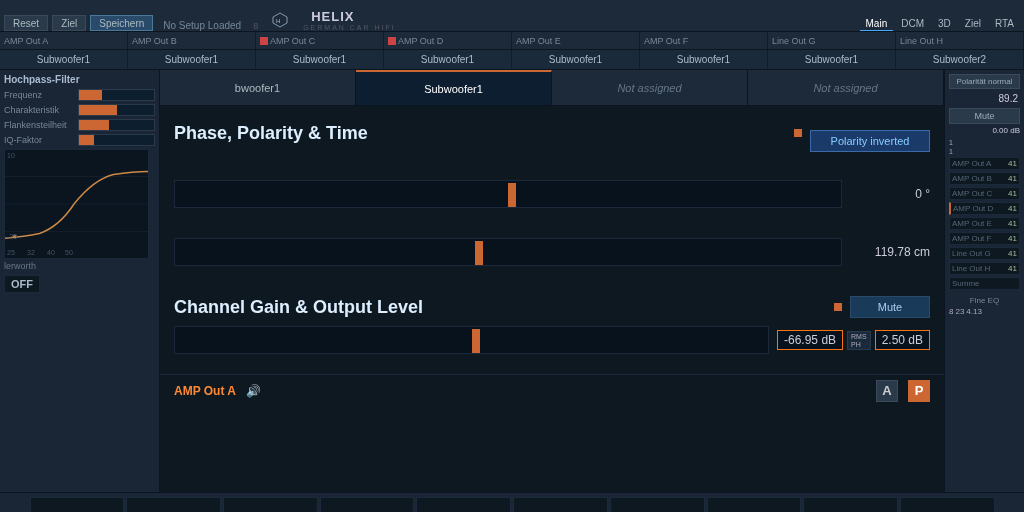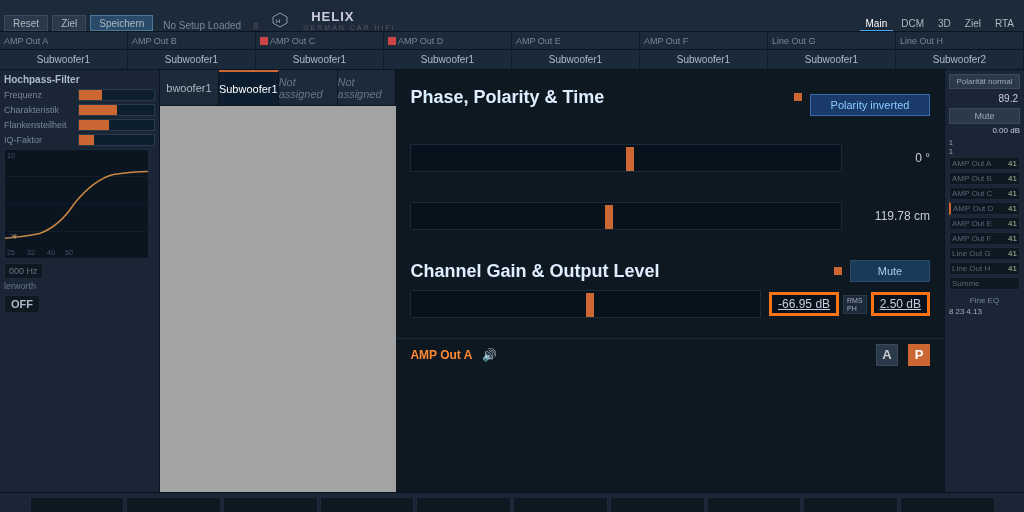--- a/index.html
+++ b/index.html
@@ -141,21 +141,21 @@
     .param-bar-fill {
       height: 100%;
       background: #cc6633;
     }
 
     
     .center-panel {
       flex: 1;
       background: #a3a3a3;
       display: flex;
-      flex-direction: row;
+      flex-direction: column;
       overflow: hidden;
     }
 
     
     .tab-row {
       display: flex;
       background: #1c2a3a;
       height: 36px;
       border-bottom: 1px solid #0a1520;
     }
@@ -299,22 +299,21 @@
     .gain-db-display {
       display: flex;
       align-items: center;
       gap: 4px;
     }
     .db-value {
       font-size: 12px;
       color: #ccd;
       background: #08121c;
       padding: 2px 6px;
-      border: 3px solid #f97316;
-      text-decoration: underline;
+      border: 1px solid #f97316;
     }
     .rms-ph-badge {
       display: flex;
       flex-direction: column;
       font-size: 7px;
       background: #1a2a3a;
       padding: 1px 3px;
       color: #aab;
       border: 1px solid #2a3a4a;
       gap: 1px;
@@ -577,23 +576,20 @@
         <line x1="0" y1="55" x2="145" y2="55" stroke="#1a2a3a" stroke-width="0.5"></line>
         <line x1="0" y1="27" x2="145" y2="27" stroke="#1a2a3a" stroke-width="0.5"></line>
         <line x1="0" y1="83" x2="145" y2="83" stroke="#1a2a3a" stroke-width="0.5"></line>
 
         <path d="M0,90 Q20,88 35,85 Q55,78 70,55 Q90,30 110,25 Q130,22 145,22" fill="none" stroke="#cc8844" stroke-width="1.5"></path>
 
         <circle cx="10" cy="88" r="2" fill="#cc8844"></circle>
       </svg>
     </div>
 
-    <div style="display:flex;gap:4px;margin-top:4px;">
-      <span style="font-size:9px;color:#667788;background:#0d1820;padding:2px 4px;border:1px solid #1a2a3a;">000 Hz</span>
-    </div>
     <div style="font-size:9px;color:#667788;margin-top:2px;">
       <span>lerworth</span>
     </div>
     <div style="font-size:11px;color:#aabbcc;font-weight:bold;margin-top:4px;background:#0d1820;padding:2px 6px;border:1px solid #1a2a3a;display:inline-block;">OFF</div>
   </div>
 
   <div class="center-panel">
 
     <div class="tab-row">
       <div class="tab-item">

